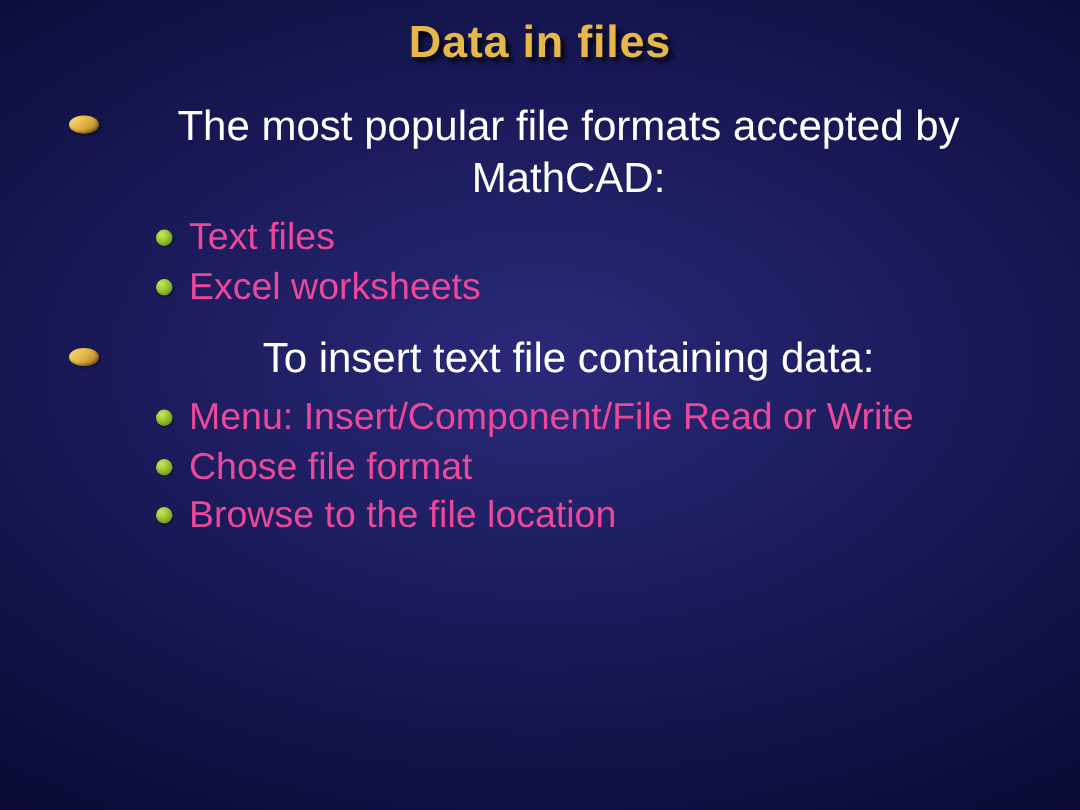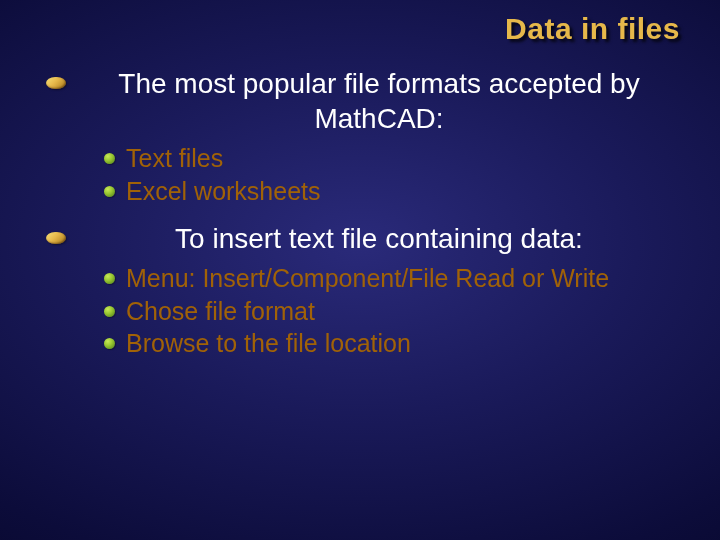--- a/index.html
+++ b/index.html
@@ -4,21 +4,21 @@
 <style>
   * { margin: 0; padding: 0; box-sizing: border-box; }
   html, body { width: 720px; height: 540px; overflow: hidden; }
   body {
     background: radial-gradient(ellipse 110% 90% at 50% 45%, #2a2a7a 0%, #1a1a5a 35%, #0c0c3a 70%, #040422 100%);
     font-family: Arial, Helvetica, sans-serif;
     color: #fff;
     padding: 12px 40px 20px 40px;
   }
   .title {
-    text-align: right;
+    text-align: center;
     font-family: "Comic Sans MS", "Comic Sans", cursive, sans-serif;
     font-weight: bold;
     font-size: 30px;
     color: #e6b84a;
     text-shadow: 3px 3px 3px rgba(0,0,0,0.7);
     margin-bottom: 20px;
     letter-spacing: 0.5px;
   }
   .content { padding-left: 4px; }
   .level1 {
@@ -42,21 +42,21 @@
     box-shadow: inset -1px -1px 2px rgba(60,30,0,0.5), 1px 1px 2px rgba(0,0,0,0.4);
   }
   .sublist {
     margin: 6px 0 14px 60px;
   }
   .level2 {
     position: relative;
     font-size: 25px;
     line-height: 1.3;
     padding-left: 22px;
-    color: #a16207;
+    color: #ec4899;
   }
   .level2::before {
     content: "";
     position: absolute;
     left: 0;
     top: 11px;
     width: 11px;
     height: 11px;
     background: radial-gradient(circle at 35% 30%, #c8e858 0%, #9ac832 40%, #4a7a18 100%);
     border-radius: 50%;

